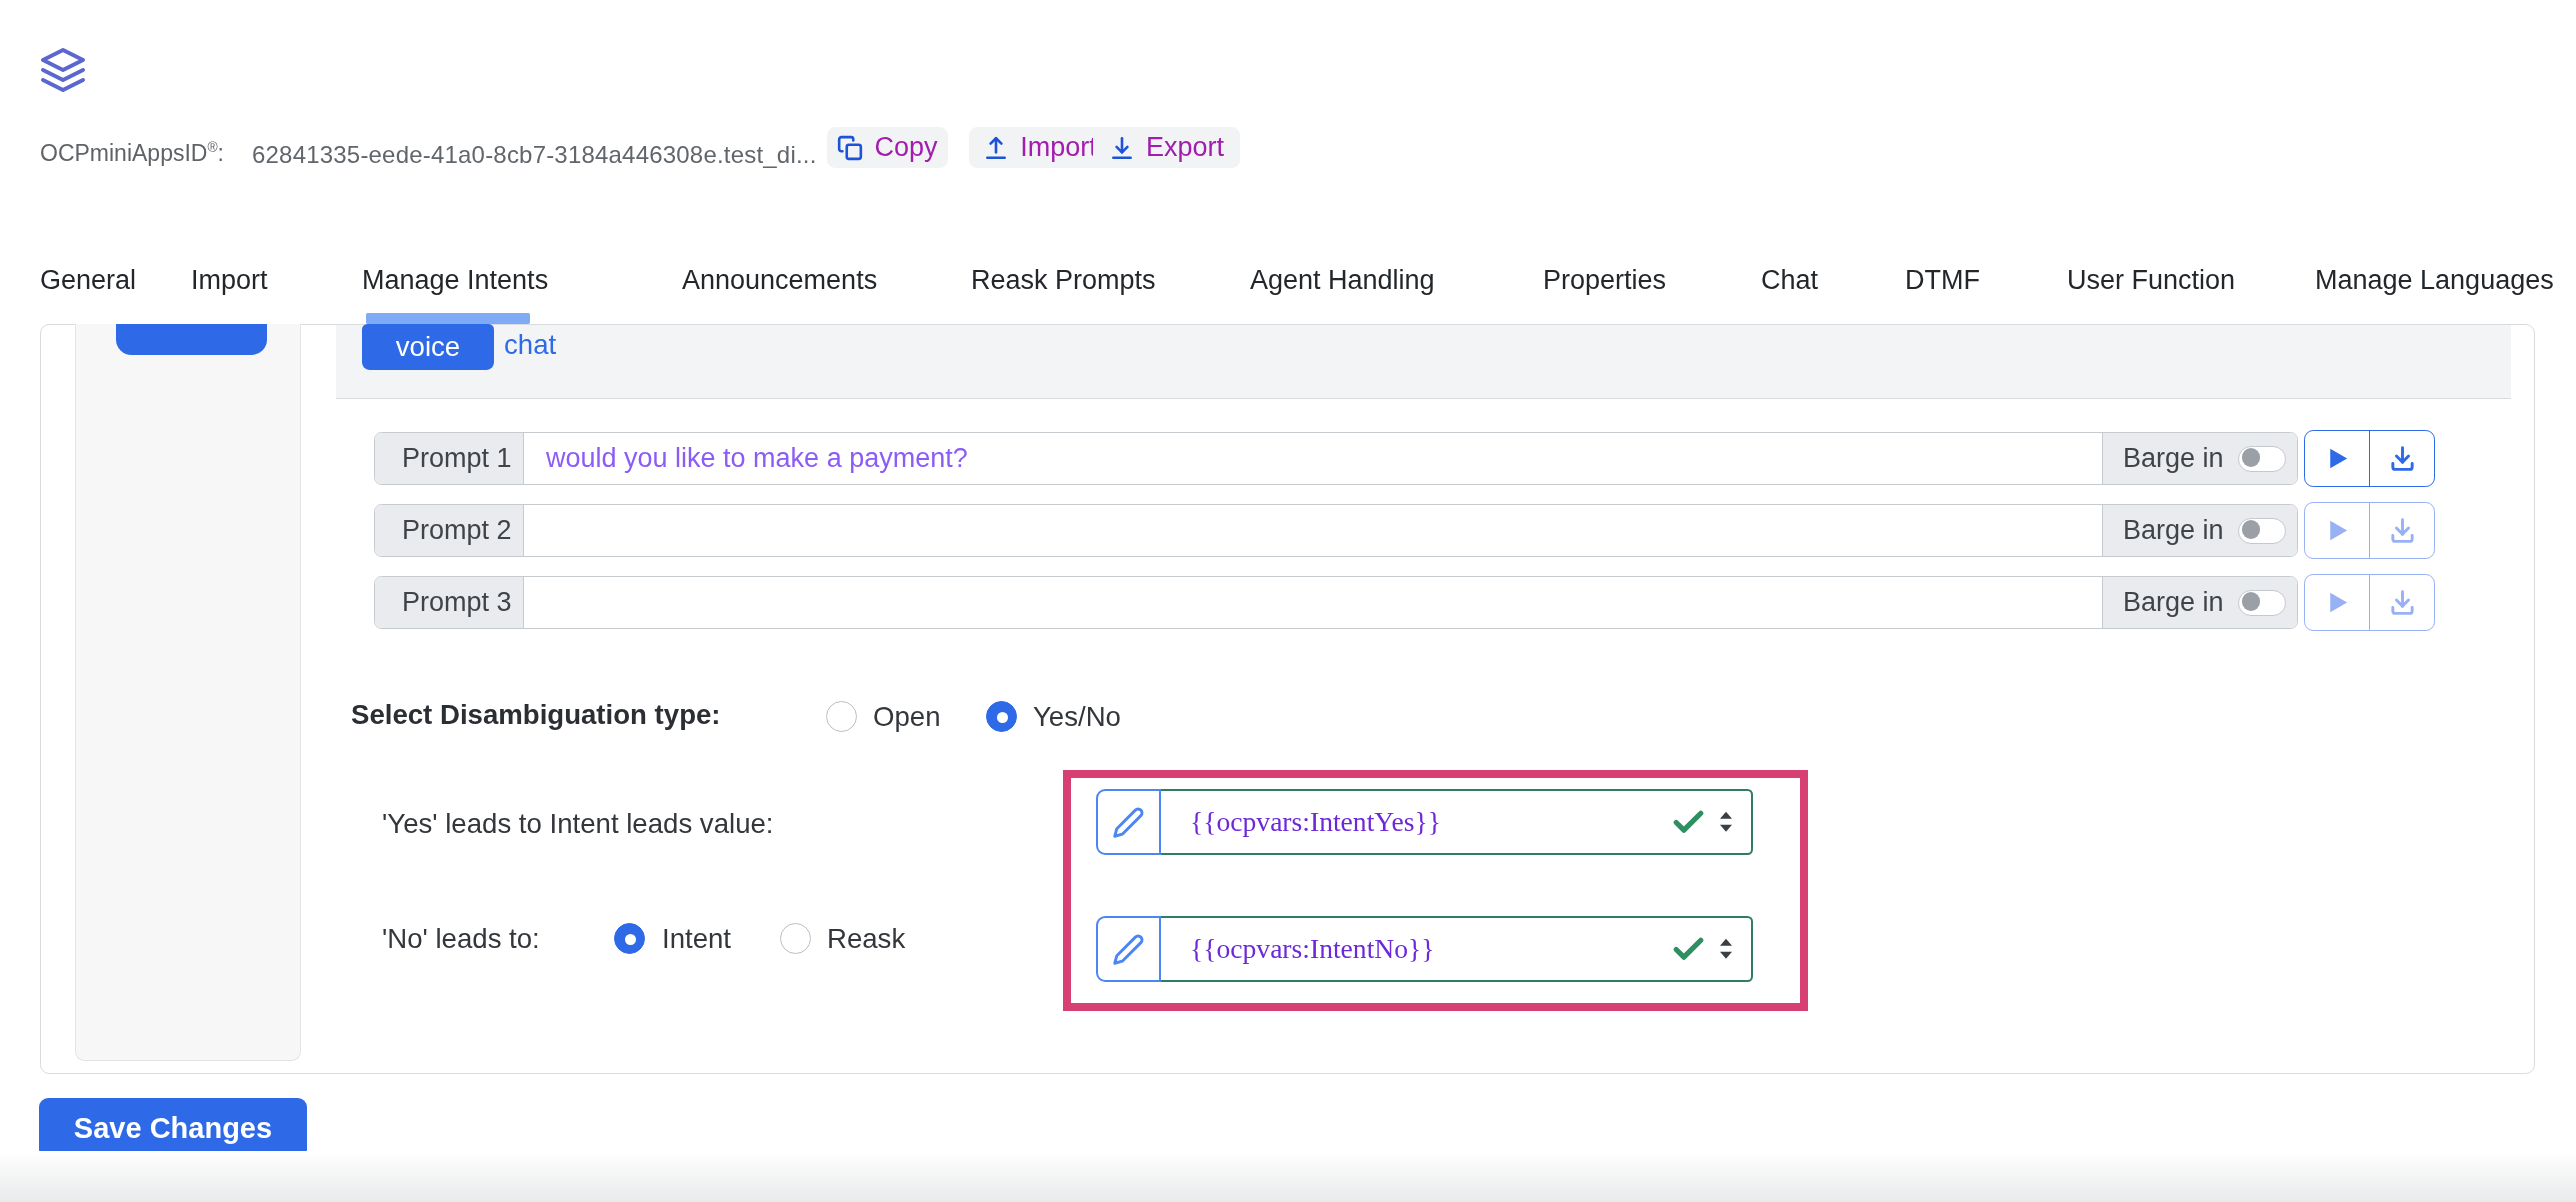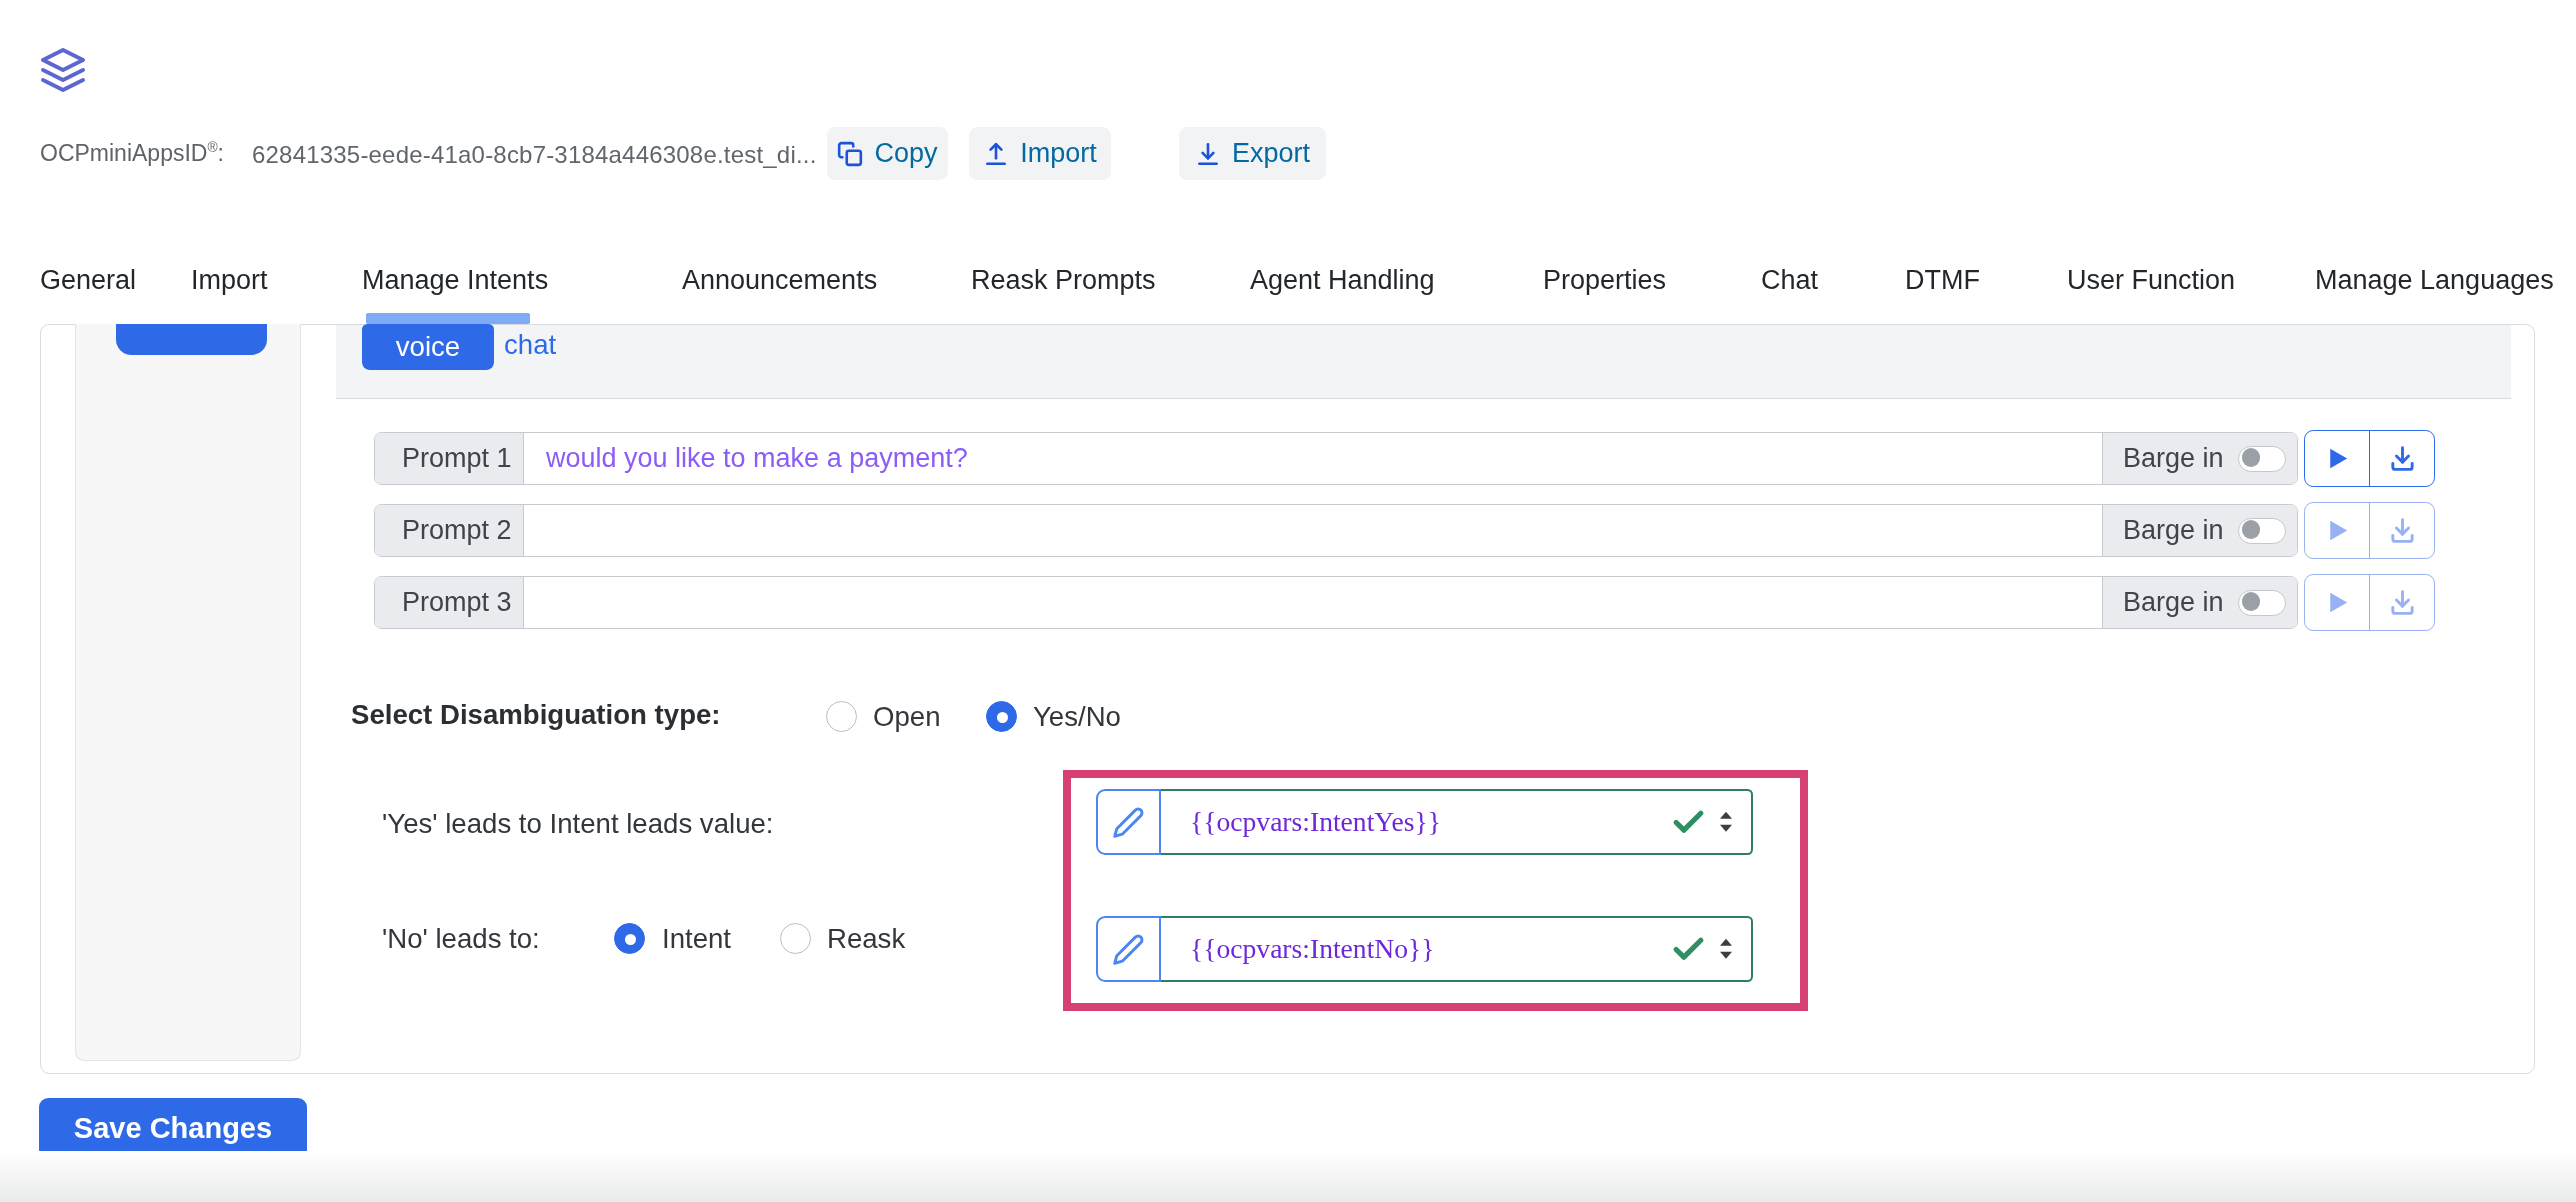--- a/index.html
+++ b/index.html
@@ -7,28 +7,28 @@
   body { font-family:"Liberation Sans", sans-serif; color:#3f4449; }
   #stage { position:relative; width:2576px; height:1203px; background:#ffffff; }
 
   
   .app-icon { position:absolute; left:39px; top:46px; width:48px; height:48px; }
   .page-title { position:absolute; left:99px; top:42px; font-size:40px; font-weight:600;
                 color:#7b80c0; letter-spacing:0.5px; }
   .id-label { position:absolute; left:40px; top:140px; font-size:23px; color:#5f6368; }
   .id-label sup { font-size:13.8px; }
   .id-value { position:absolute; left:252px; top:141px; font-size:24px; color:#60666c; letter-spacing:0.2px; }
-  .hbtn { position:absolute; top:127px; height:53px; background:#f1f3f4; border:none; border-radius:8.3px;
+  .hbtn { position:absolute; top:127px; height:41px; background:#f1f3f4; border:none; border-radius:8.3px;
           display:flex; align-items:center; justify-content:center; gap:11px;
-          font-family:inherit; font-size:27px; font-weight:500; color:#0369a1; cursor:pointer; }
+          font-family:inherit; font-size:27px; font-weight:500; color:#a21caf; cursor:pointer; }
   .hbtn svg { width:26px; height:26px; stroke:#1d53d8; fill:none; stroke-width:2.4;
               stroke-linecap:round; stroke-linejoin:round; }
   #btn-copy { left:827px; width:121px; }
   #btn-import { left:969px; width:142px; }
-  #btn-export { left:1179px; width:147px; }
+  #btn-export { left:1093px; width:147px; }
 
   
   .tab { position:absolute; top:265px; font-size:27px; font-weight:500; color:#23272b;
          cursor:pointer; white-space:nowrap; }
   .tab-indicator { position:absolute; left:366px; top:313px; width:164px; height:11px;
                    background:#7faaf6; border-radius:1.8px; }
 
   
   .card { position:absolute; left:40px; top:324px; width:2495px; height:750px;
           background:#ffffff; border:1.5px solid #d9dbdd; border-radius:9.2px; }

